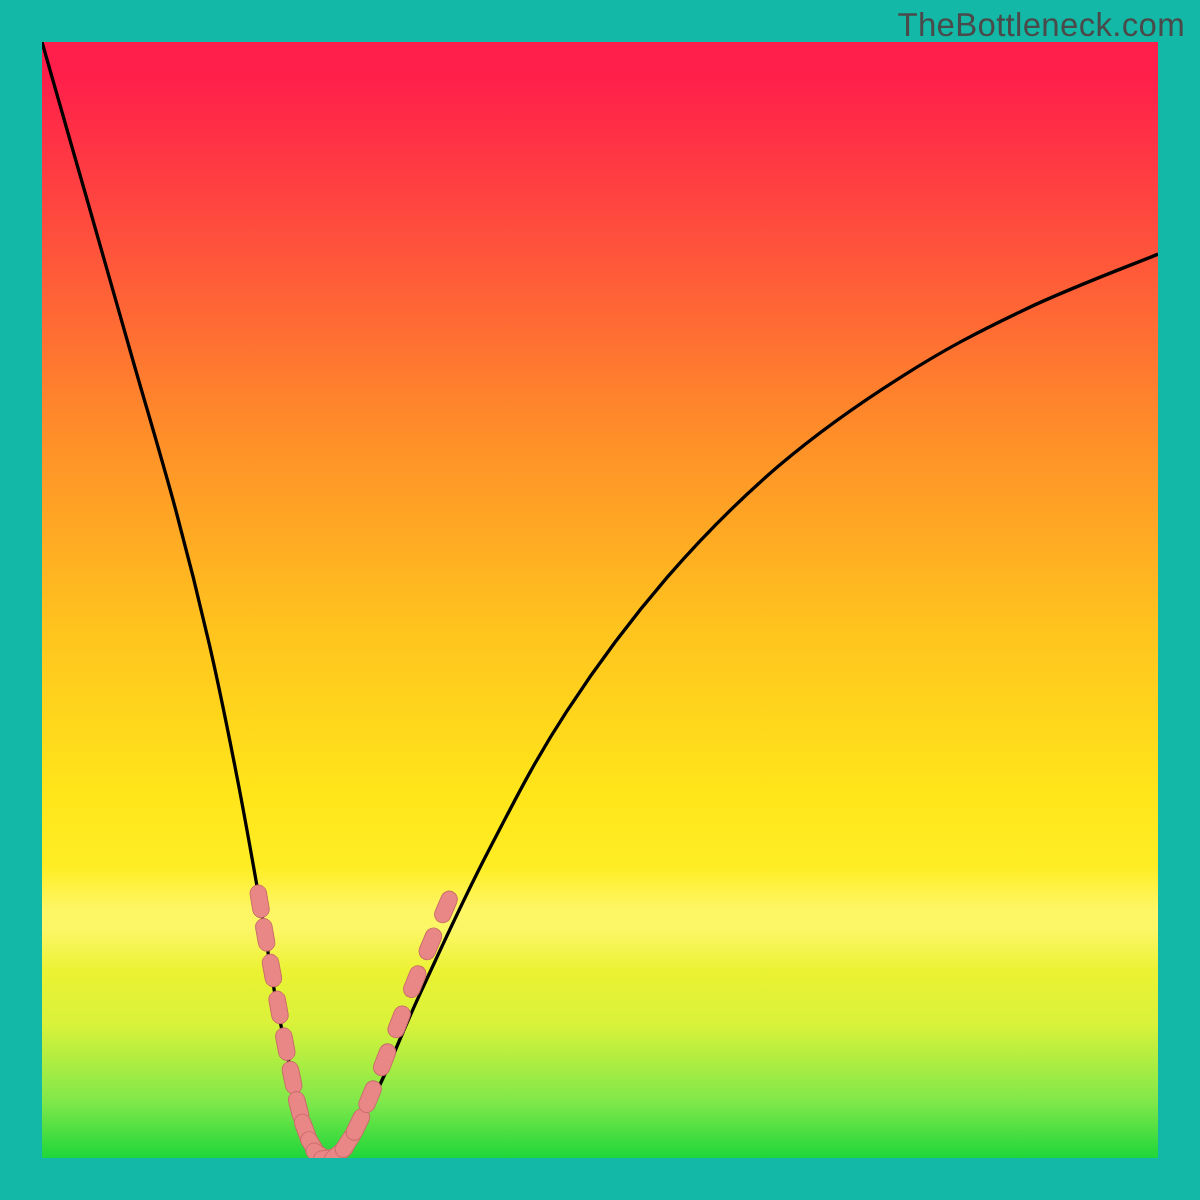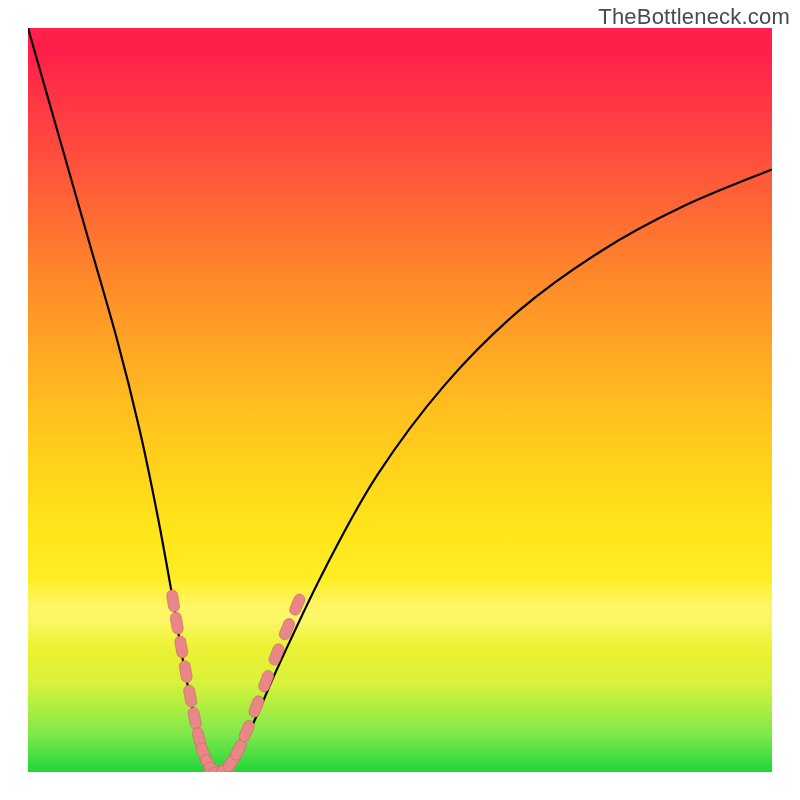--- a/index.html
+++ b/index.html
@@ -10,21 +10,21 @@
     overflow: hidden;
     background: #000;
     font-family: Arial, Helvetica, sans-serif;
   }
   .frame {
     position: absolute;
     left: 0;
     top: 0;
     width: 800px;
     height: 800px;
-    background: #ffffff;
+    background: #14b8a6;
   }
   .plot-area {
     position: absolute;
     left: 28px;
     top: 28px;
     width: 744px;
     height: 744px;
     
     background: linear-gradient(to bottom,
       #ff1f4a 0%,

